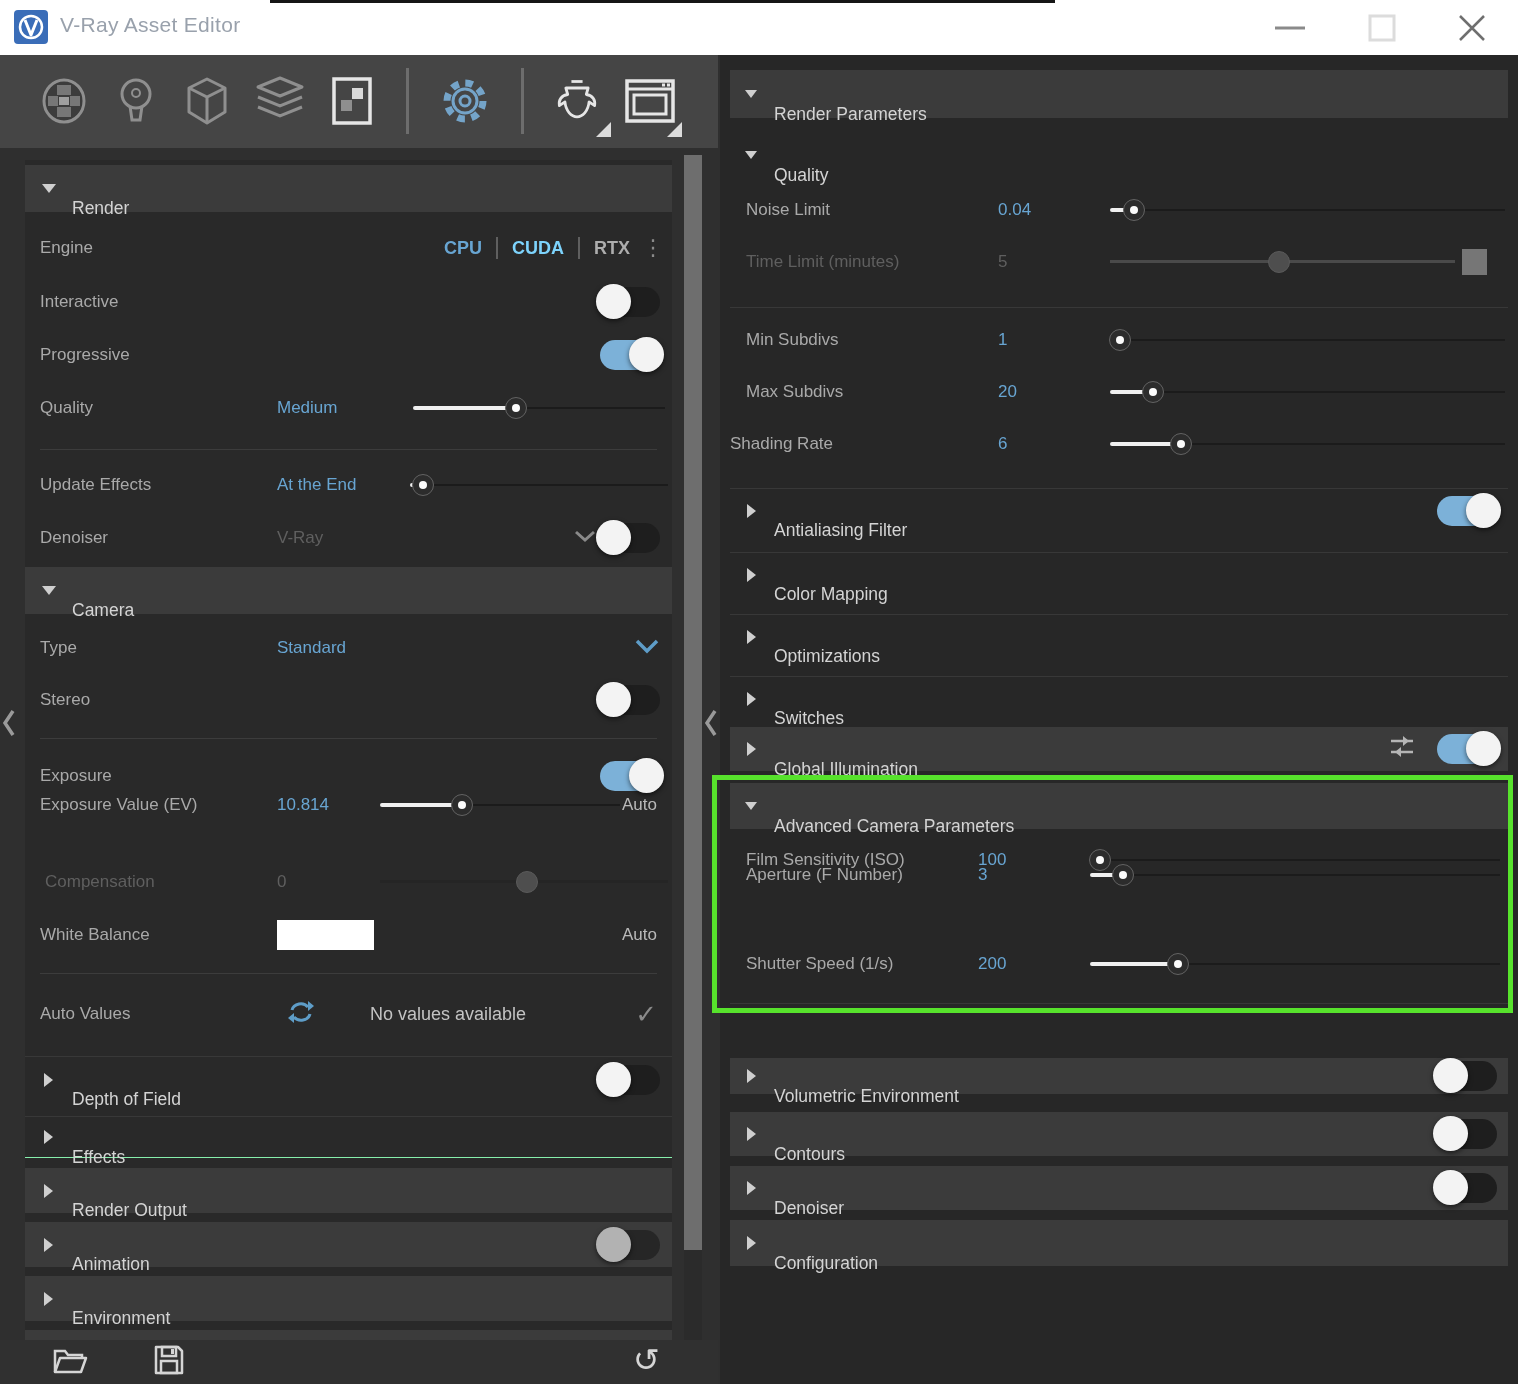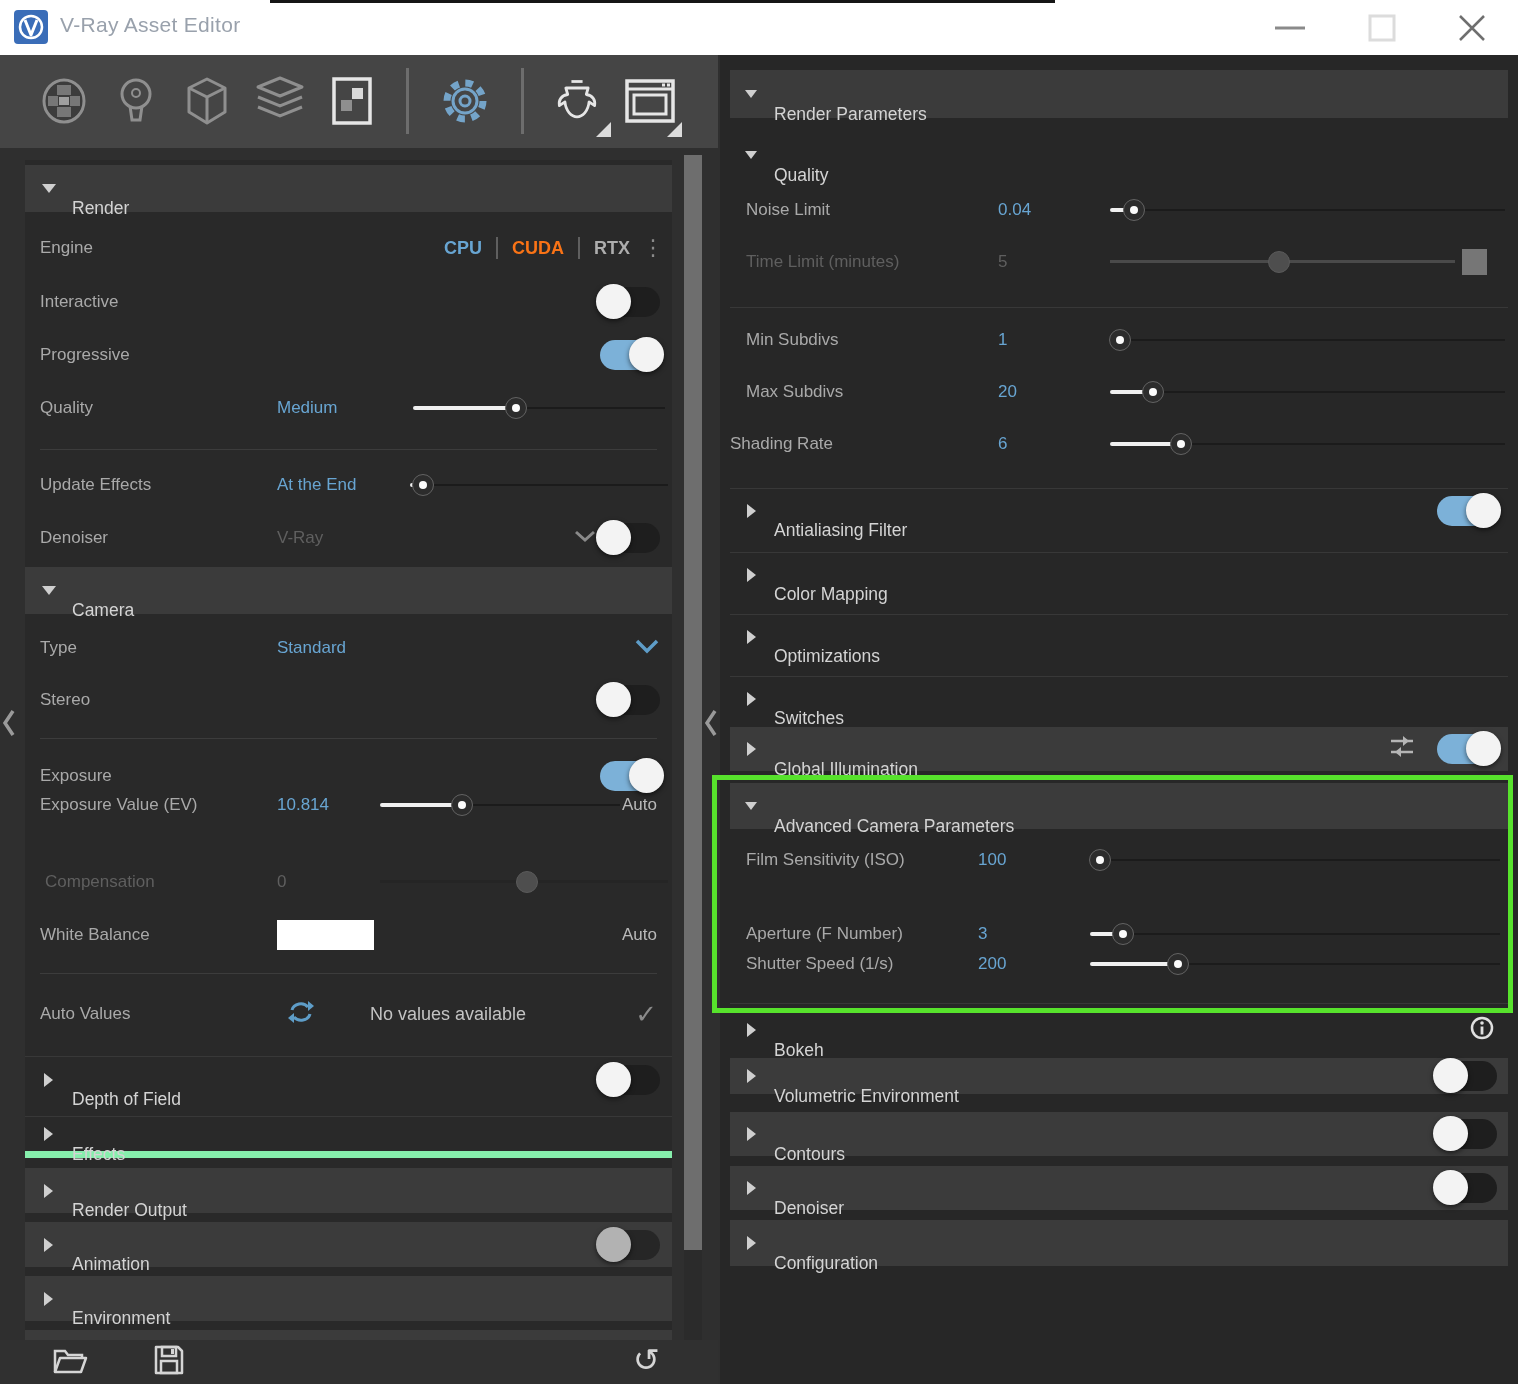--- a/index.html
+++ b/index.html
@@ -69,21 +69,21 @@
   .checkbox-sq{position:absolute;right:21px;width:25px;height:26px;background:#767676;}
 
   
   .green-box{position:absolute;left:712px;top:775px;width:801px;height:238px;border:5px solid #57e22c;z-index:6;pointer-events:none;}
   .scrollbar{position:absolute;left:684px;top:155px;width:18px;height:1185px;background:#2b2b2b;}
   .scroll-thumb{position:absolute;left:0;top:0;width:18px;height:1095px;background:#6e6e6e;}
   .collapse{position:absolute;width:16px;height:34px;display:flex;align-items:center;justify-content:center;}
   .bottombar{position:absolute;left:0;top:1340px;width:718px;height:44px;background:#303030;}
   .glyph{line-height:1;}
   .engine-seg{position:absolute;right:8px;display:flex;align-items:center;}
-  .engine-opt{font-size:18px;font-weight:bold;color:#f97316;}
+  .engine-opt{font-size:18px;font-weight:bold;color:#7dd3fc;}
   .engine-opt.sel{color:#68a5d2;}
   .vsep{width:2px;height:22px;background:#5f5f5f;margin:0 14px;}
 </style>
 </head>
 <body>
 
 <div class="titlebar">
   <div class="logo">
     <svg width="34" height="34" viewBox="0 0 34 34">
       <circle cx="17" cy="17" r="11" fill="none" stroke="#ffffff" stroke-width="2.5"></circle>
@@ -317,21 +317,21 @@
   </div>
 
   <div class="lrow bt" style="top:896px;height:46px;">
     <span class="tri-r"></span>
     <span class="hlbl hdr-label">Depth of Field</span>
     <span class="toggle tg-right">
         <span class="knob"></span>
       </span>
   </div>
 
-  <div class="lrow bt" style="top:956px;height:42px;border-bottom:7px solid #86efac;">
+  <div class="lrow bt" style="top:956px;height:42px;border-bottom:1px solid #86efac;">
     <span class="tri-r"></span>
     <span class="hlbl hdr-label">Effects</span>
   </div>
 
   <div class="lrow hdr" style="top:1008px;height:45px;">
     <span class="tri-r"></span>
     <span class="hlbl hdr-label">Render Output</span>
   </div>
 
   <div class="lrow hdr" style="top:1062px;height:45px;">
@@ -493,21 +493,21 @@
   <div class="rrow" style="top:785px;height:40px;">
     <span class="lbl" style="margin-left:16px;">Film Sensitivity (ISO)</span>
     <span class="val blue" style="left:248px;">100</span>
     <div class="slider" style="left:360px;width:410px;">
       <div class="track"></div>
         <div class="fill" style="width:2.5%;"></div>
         <div class="handle" style="left:2.5%;"></div>
     </div>
   </div>
 
-  <div class="rrow" style="top:859px;height:40px;text-align:center;">
+  <div class="rrow" style="top:800px;height:40px;text-align:center;">
     <span class="lbl" style="margin-left:16px;">Aperture (F Number)</span>
     <span class="val blue" style="left:248px;">3</span>
     <div class="slider" style="left:360px;width:410px;">
       <div class="track"></div>
         <div class="fill" style="width:8%;"></div>
         <div class="handle" style="left:8%;"></div>
     </div>
   </div>
 
   <div class="rrow" style="top:889px;height:40px;">
@@ -515,31 +515,20 @@
     <span class="val blue" style="left:248px;">200</span>
     <div class="slider" style="left:360px;width:410px;">
       <div class="track"></div>
         <div class="fill" style="width:21.5%;"></div>
         <div class="handle" style="left:21.5%;"></div>
     </div>
   </div>
 
   <div class="rdiv" style="top:948px;"></div>
 
-  <div class="rrow" style="top:955px;height:40px;">
-    <span class="tri-r" style="left:17px;"></span>
-    <span class="hlbl hdr-label" style="left:44px;">Bokeh</span>
-    <span style="position:absolute;right:14px;">
-      <svg width="24" height="24" viewBox="0 0 24 24">
-        <circle cx="12" cy="12" r="10" fill="none" stroke="#e0e0e0" stroke-width="2.5"></circle>
-        <circle cx="12" cy="7" r="1.8" fill="#e0e0e0"></circle>
-        <rect x="10.6" y="10.5" width="2.8" height="8" fill="#e0e0e0"></rect>
-      </svg>
-    </span>
-  </div>
 
   <div class="rrow hdr" style="top:1003px;height:36px;">
     <span class="tri-r" style="left:17px;"></span>
     <span class="hlbl hdr-label" style="left:44px;">Volumetric Environment</span>
     <span class="toggle" style="position:absolute;right:11px;">
         <span class="knob"></span>
       </span>
   </div>
 
   <div class="rrow hdr" style="top:1057px;height:44px;">

